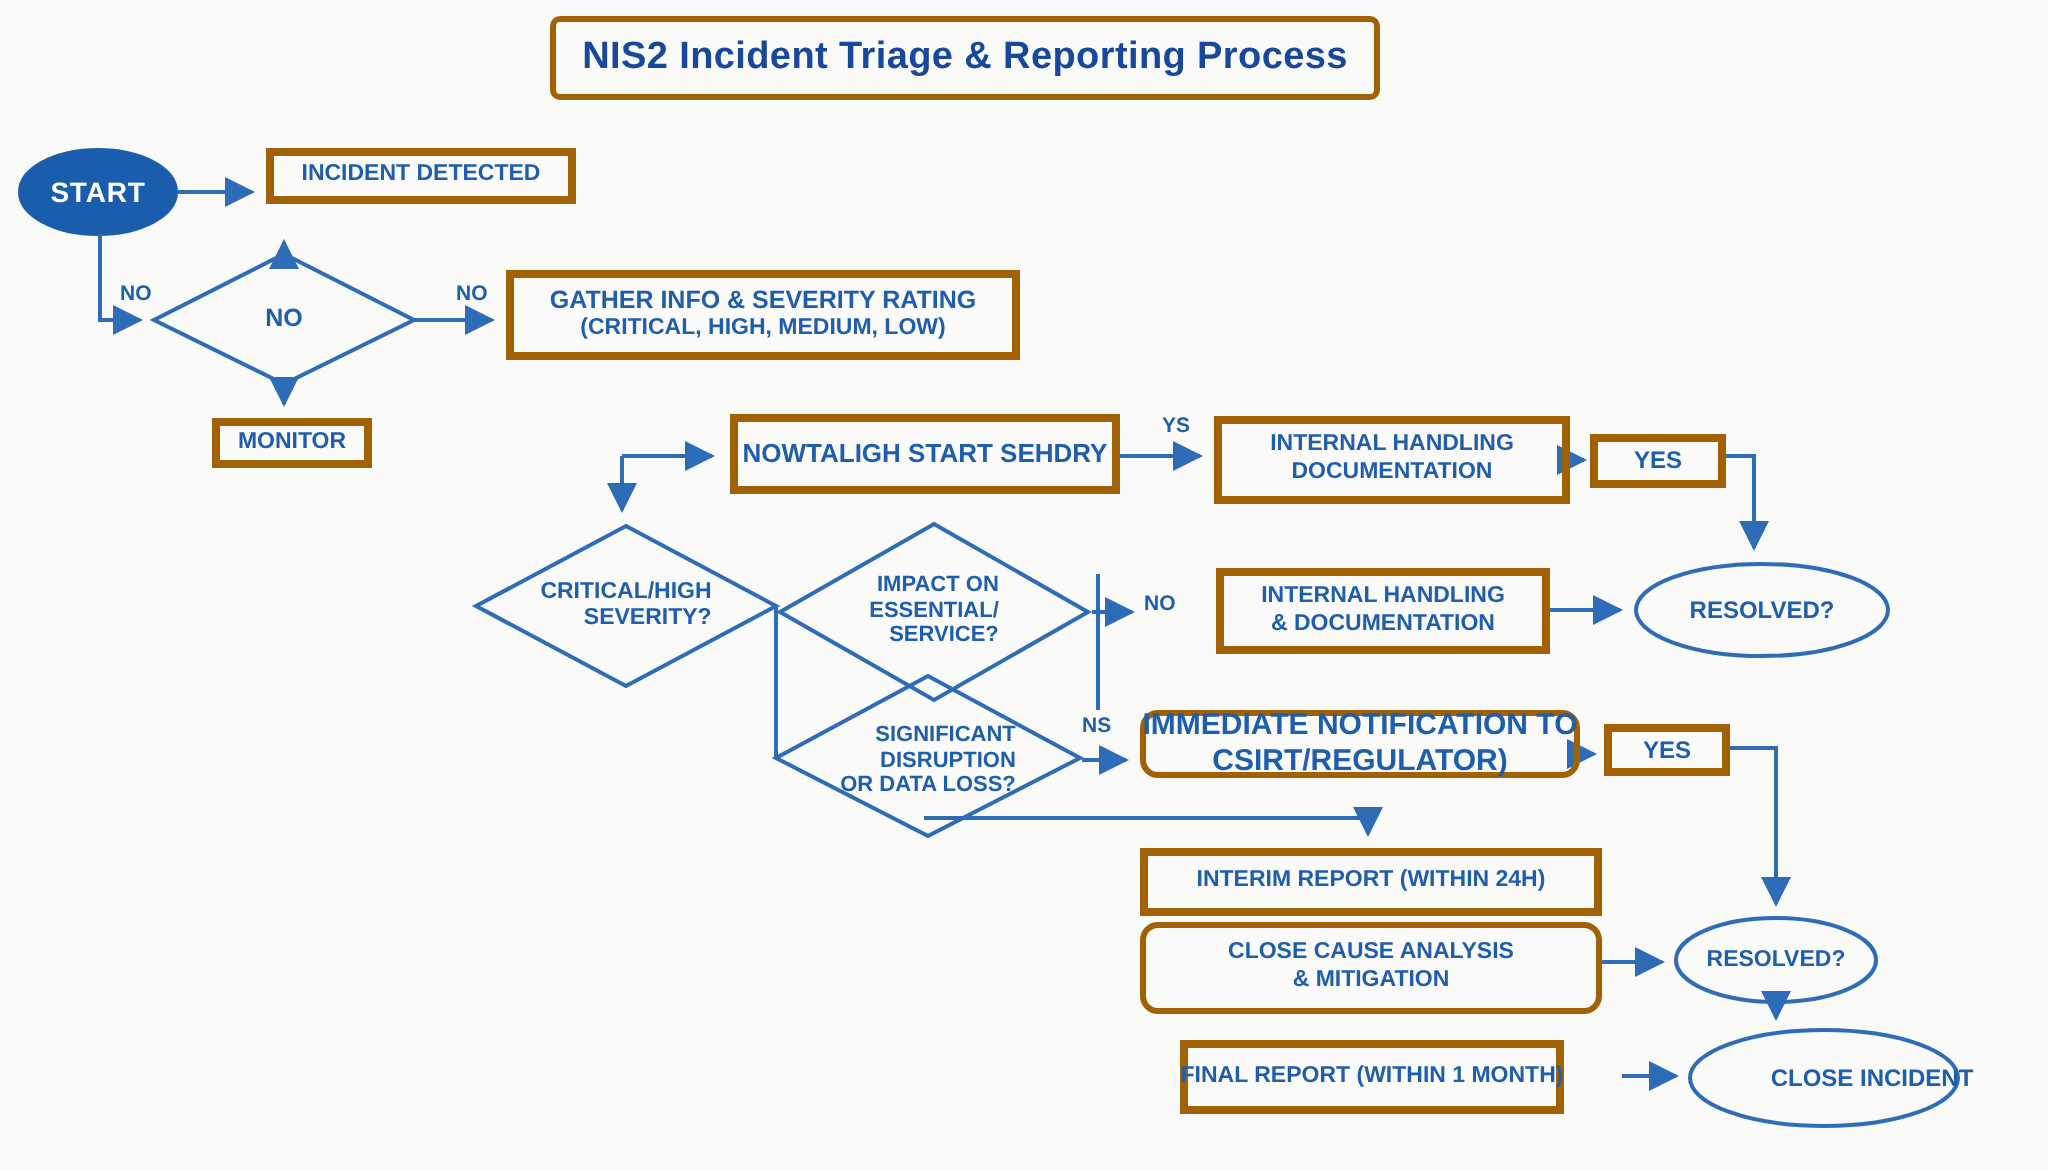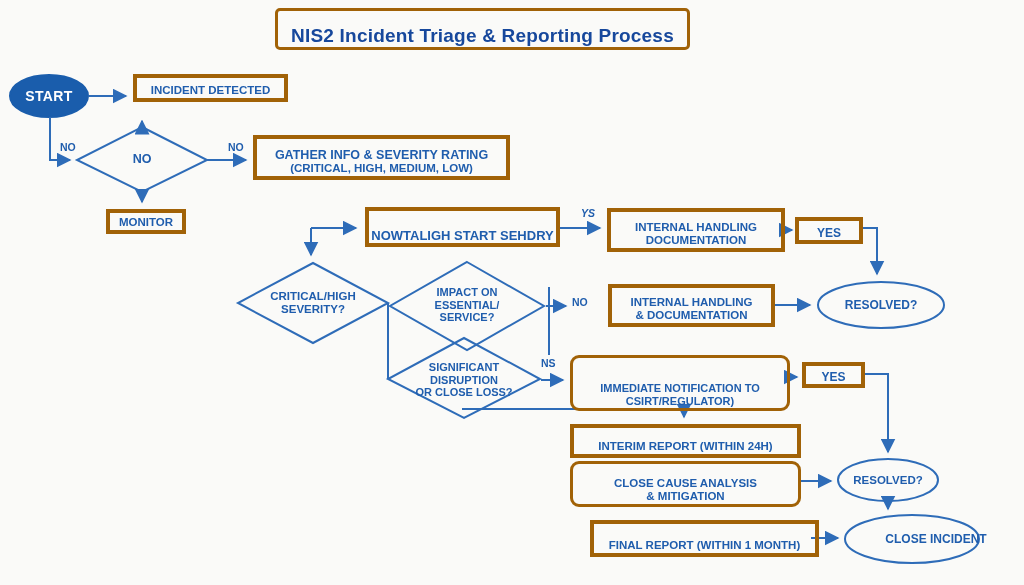--- a/index.html
+++ b/index.html
@@ -6,63 +6,63 @@
   body{
     width:1024px;height:585px;position:relative;overflow:hidden;
     background:#fafaf8;
     font-family:"Liberation Sans", sans-serif;
     -webkit-font-smoothing:antialiased;
   }
   .stage{position:absolute;inset:0;width:1024px;height:585px;}
   svg.wires{position:absolute;left:0;top:0;z-index:0;}
   .node{
     position:absolute;z-index:2;box-sizing:border-box;
-    display:flex;flex-direction:column;align-items:center;justify-content:flex-end;
+    display:flex;flex-direction:column;align-items:center;justify-content:center;
     border:4px solid #a16207;color:#1f5dad;font-weight:bold;
     text-align:center;background:transparent;line-height:1.18;
   }
   .node .l{white-space:nowrap;}
   .thick{border-width:3.5px;border-radius:9px;}
   .lbl{
     position:absolute;z-index:3;color:#1f5dad;font-weight:bold;
     font-size:10.5px;white-space:nowrap;
   }
   .shape-text{
     position:absolute;z-index:2;transform:translate(-50%,-50%);
-    color:#1f5dad;font-weight:bold;text-align:center;white-space:nowrap;
+    color:#1f5dad;font-weight:bold;text-align:right;white-space:nowrap;
   }
   
   #title-box{left:275px;top:8px;width:415px;height:42px;border-width:3px;border-radius:5px;font-size:19px;color:#17489c;letter-spacing:.2px;}
   
   #box-incident{left:133px;top:74px;width:155px;height:28px;font-size:11.5px;}
   #box-monitor{left:106px;top:209px;width:80px;height:25px;font-size:11.5px;}
   #box-gather{left:253px;top:135px;width:257px;height:45px;font-size:12.5px;}
   #box-gather .l2{font-size:11.5px;}
   #box-nowtaligh{left:365px;top:207px;width:195px;height:40px;font-size:13px;}
   #box-ihd1{left:607px;top:208px;width:178px;height:44px;font-size:11.5px;}
   #box-yes1{left:795px;top:217px;width:68px;height:27px;font-size:12px;}
   #box-ihd2{left:608px;top:284px;width:167px;height:43px;font-size:11.5px;}
-  #box-immediate{left:570px;top:355px;width:220px;height:56px;font-size:11px;}
+  #box-immediate{left:570px;top:355px;width:220px;height:34px;font-size:15px;}
   #box-yes2{left:802px;top:362px;width:63px;height:26px;font-size:12px;}
   #box-interim{left:570px;top:424px;width:231px;height:34px;font-size:11.5px;}
   #box-root{left:570px;top:461px;width:231px;height:46px;font-size:11.5px;}
-  #box-final{left:590px;top:520px;width:229px;height:37px;font-size:11.5px;}
+  #box-final{left:590px;top:520px;width:192px;height:37px;font-size:11.5px;}
   
   #t-start{left:49px;top:96px;font-size:14px;color:#ffffff;letter-spacing:.4px;}
   #t-nodecision{left:142px;top:159px;font-size:12.5px;}
   #t-critical{left:313px;top:303px;font-size:11.5px;line-height:13px;}
   #t-impact{left:467px;top:305px;font-size:11px;line-height:12.5px;}
   #t-significant{left:464px;top:380px;font-size:11px;line-height:12.5px;}
   #t-resolved1{left:881px;top:305px;font-size:12px;}
   #t-resolved2{left:888px;top:480px;font-size:11.5px;}
   #t-close{left:936px;top:539px;font-size:12px;}
   
   #lbl-no1{left:60px;top:141px;}
   #lbl-no2{left:228px;top:141px;}
-  #lbl-ys{left:581px;top:207px;font-style:italic;}
+  #lbl-ys{left:581px;top:207px;}
   #lbl-no3{left:572px;top:296px;}
   #lbl-ns{left:541px;top:357px;}
 </style>
 </head>
 <body>
 
 <div class="stage">
 
   <svg class="wires" width="1024" height="585" viewBox="0 0 1024 585">
     <defs>
@@ -158,21 +158,21 @@
     <div>SEVERITY?</div>
   </div>
   <div class="shape-text" id="t-impact">
     <div>IMPACT ON</div>
     <div>ESSENTIAL/</div>
     <div>SERVICE?</div>
   </div>
   <div class="shape-text" id="t-significant">
     <div>SIGNIFICANT</div>
     <div>DISRUPTION</div>
-    <div>OR CLOSE LOSS?</div>
+    <div>OR DATA LOSS?</div>
   </div>
   <div class="shape-text" id="t-resolved1">RESOLVED?</div>
   <div class="shape-text" id="t-resolved2">RESOLVED?</div>
   <div class="shape-text" id="t-close">CLOSE INCIDENT</div>
 
   <div class="lbl" id="lbl-no1">NO</div>
   <div class="lbl" id="lbl-no2">NO</div>
   <div class="lbl" id="lbl-ys">YS</div>
   <div class="lbl" id="lbl-no3">NO</div>
   <div class="lbl" id="lbl-ns">NS</div>

